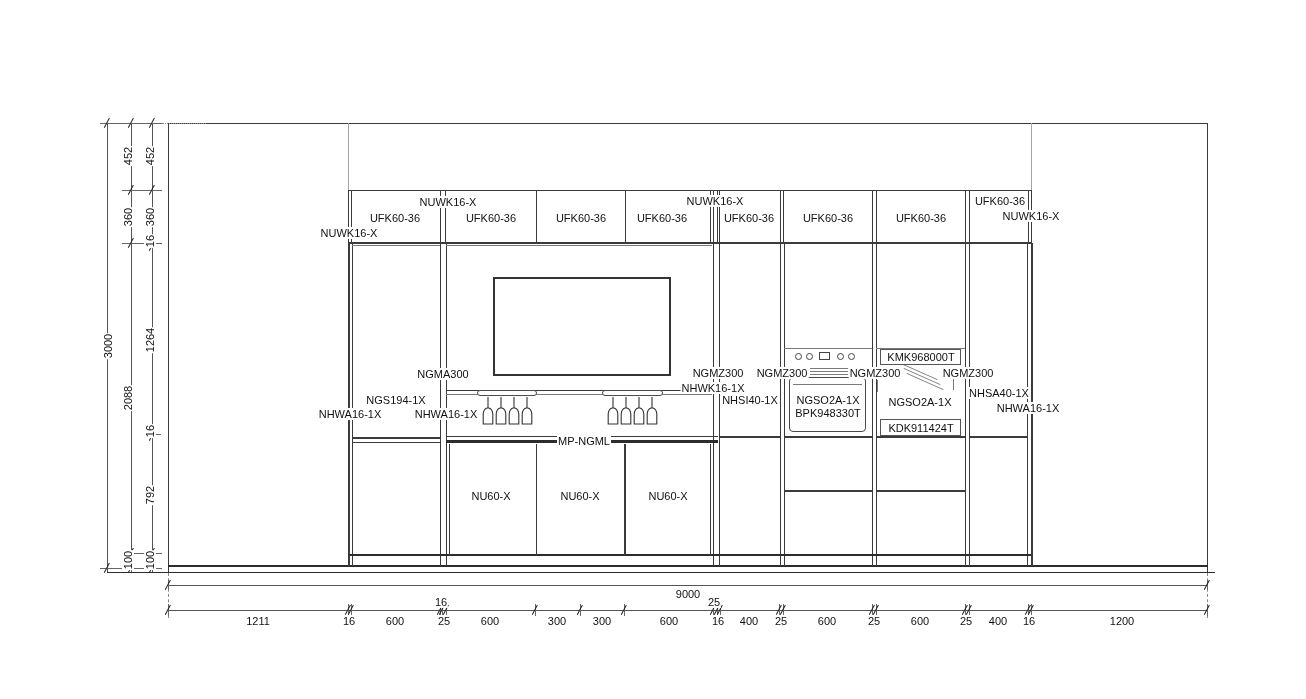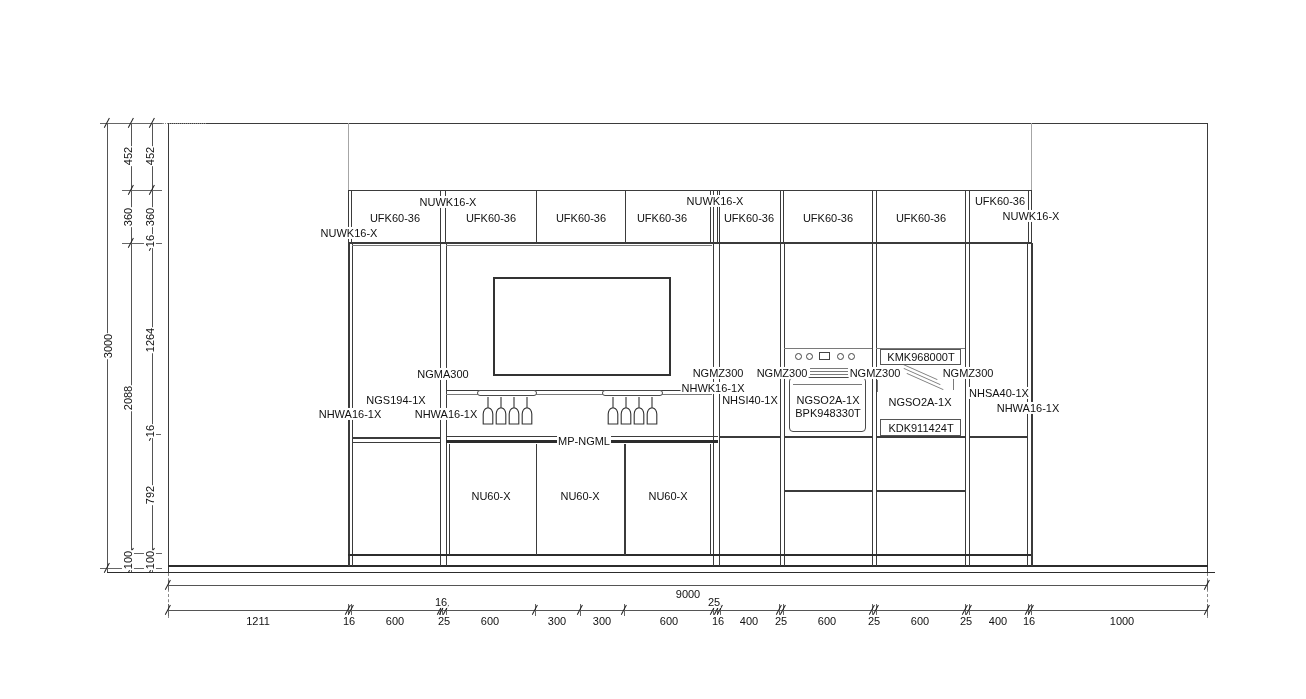--- a/index.html
+++ b/index.html
@@ -306,15 +306,15 @@
   <div class="lbl" style="left:669px;top:621px;">600</div>
   <div class="lbl" style="left:718px;top:621px;">16</div>
   <div class="lbl" style="left:749px;top:621px;">400</div>
   <div class="lbl" style="left:781px;top:621px;">25</div>
   <div class="lbl" style="left:827px;top:621px;">600</div>
   <div class="lbl" style="left:874px;top:621px;">25</div>
   <div class="lbl" style="left:920px;top:621px;">600</div>
   <div class="lbl" style="left:966px;top:621px;">25</div>
   <div class="lbl" style="left:998px;top:621px;">400</div>
   <div class="lbl" style="left:1029px;top:621px;">16</div>
-  <div class="lbl" style="left:1122px;top:621px;">1000</div>
+  <div class="lbl" style="left:1122px;top:621px;">1200</div>
 
 </div>
 
 </body></html>

